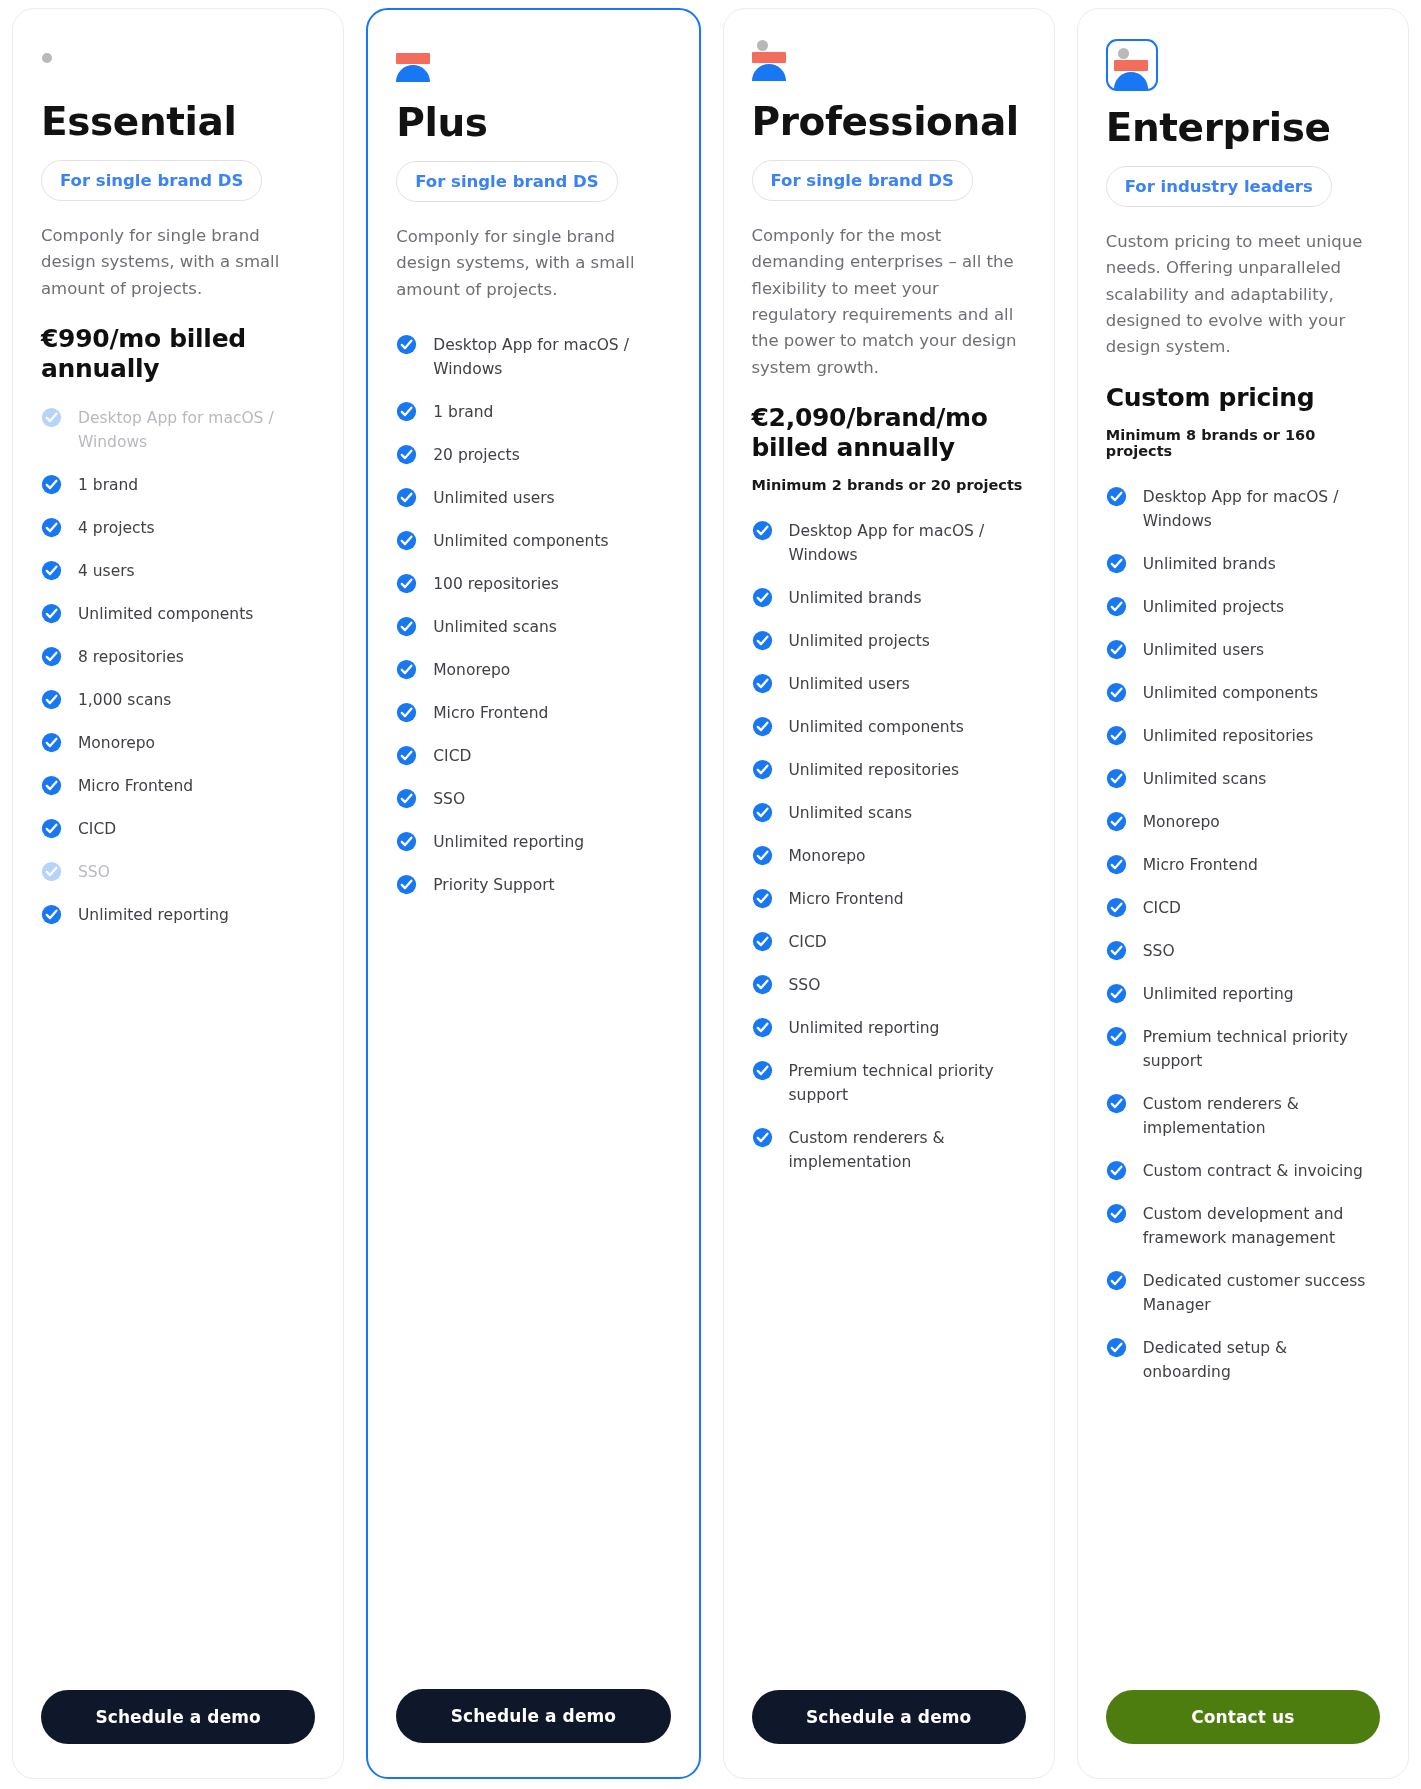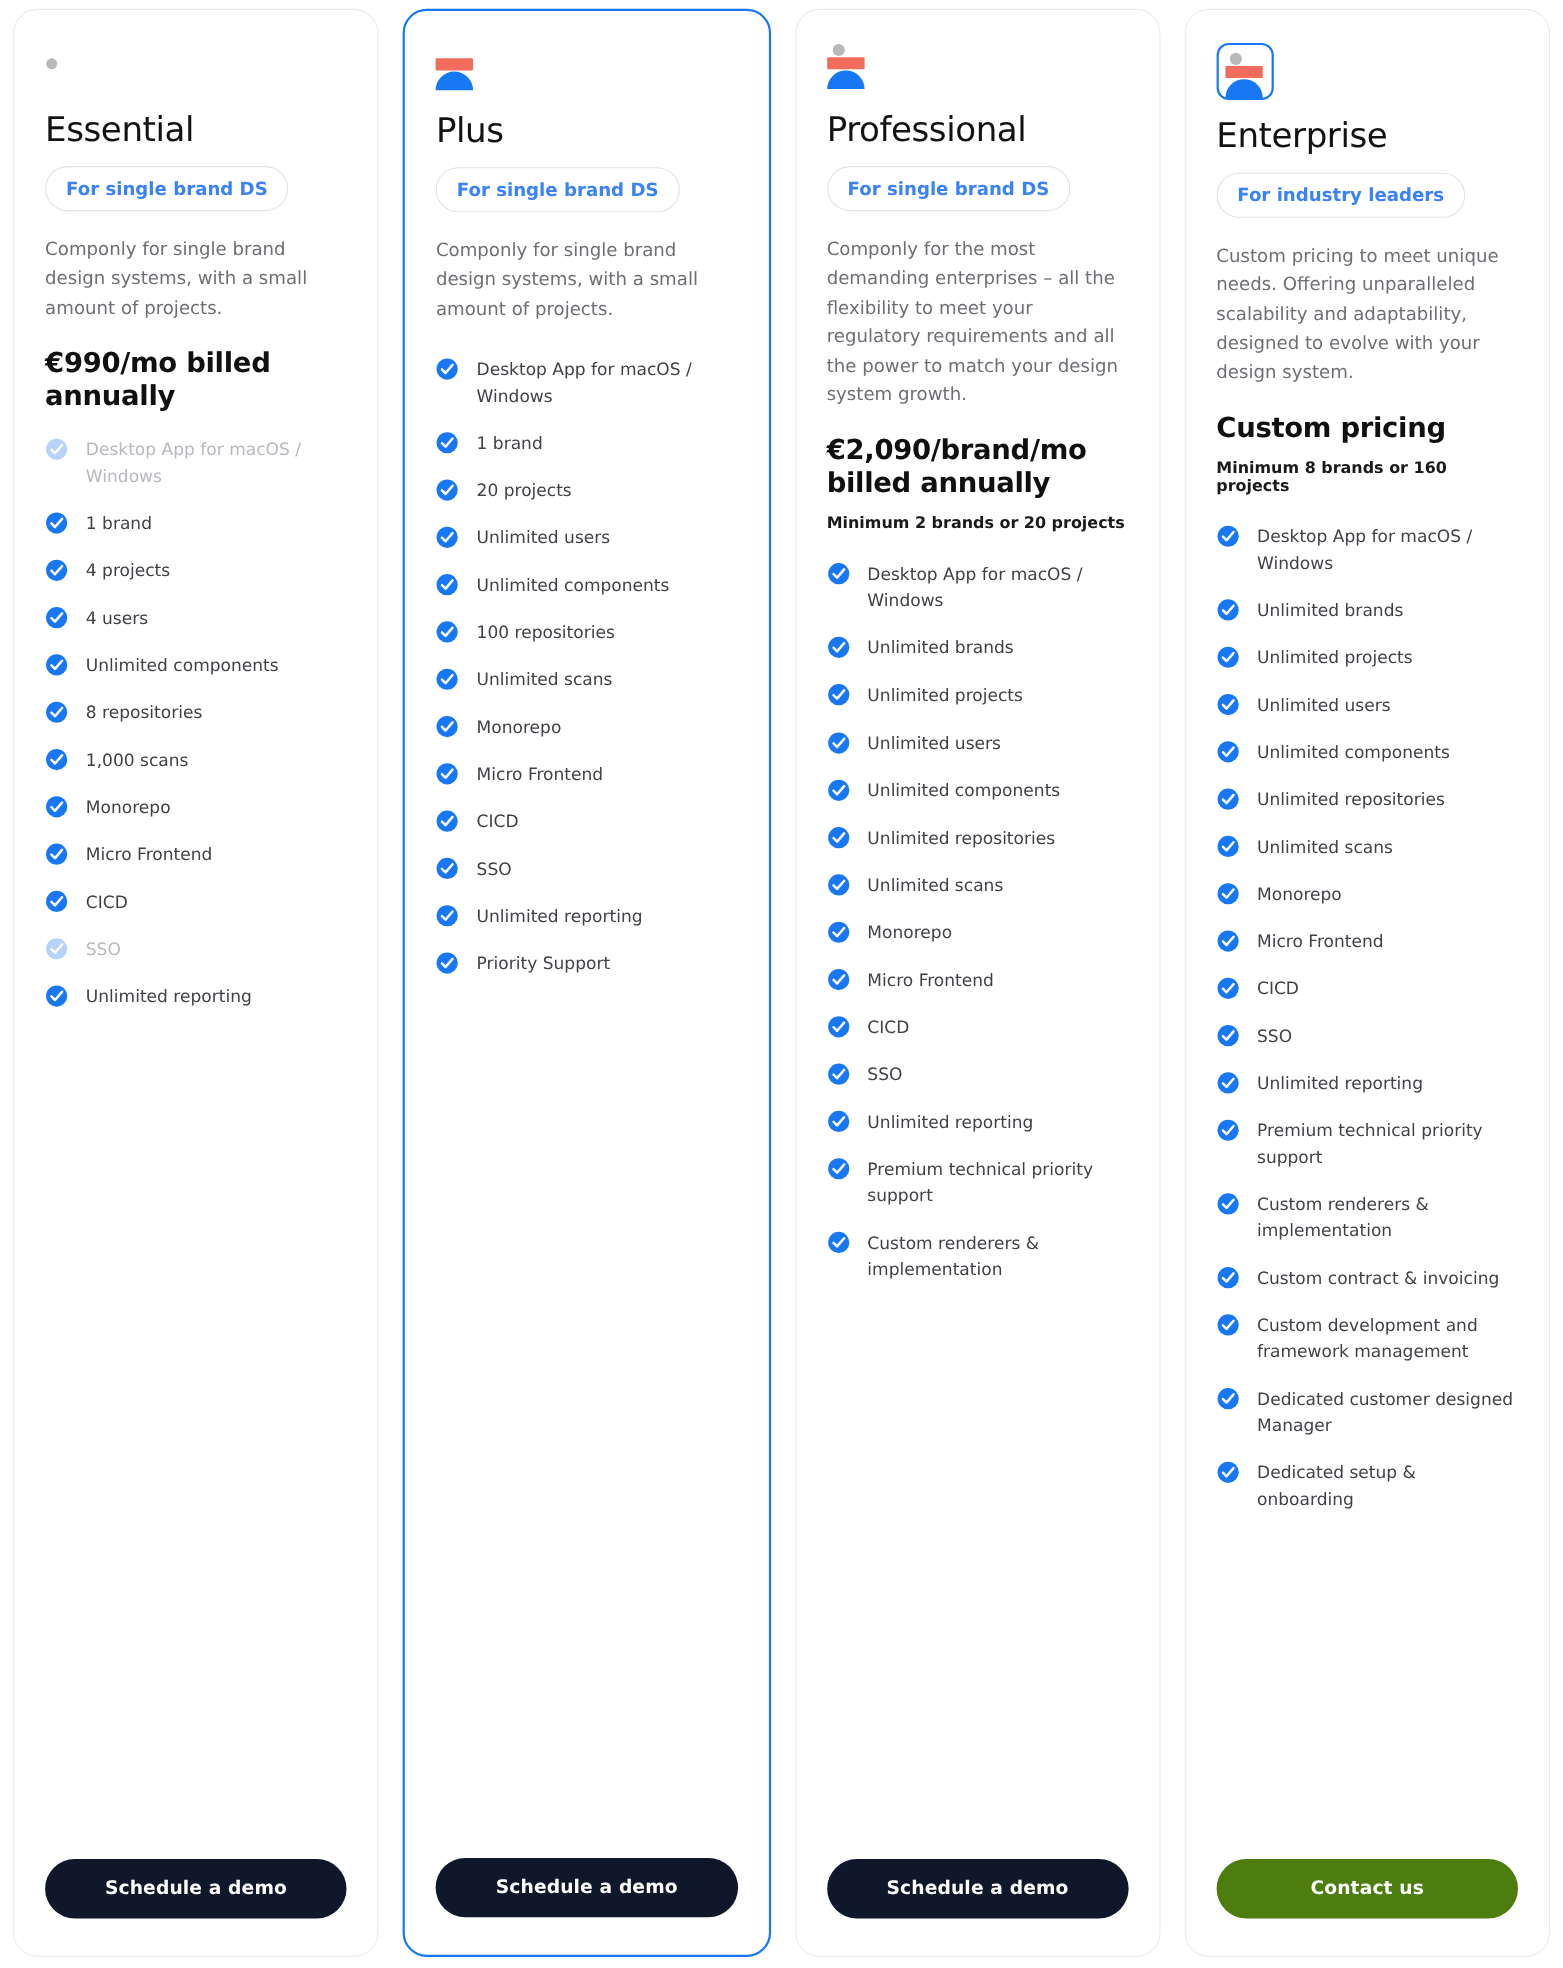--- a/index.html
+++ b/index.html
@@ -79,22 +79,22 @@
     width: 34px; height: 17px;
     background: #1877f2;
     left: 0px; top: 25px;
     border-radius: 17px 17px 0 0;
   }
   .brand-mark.boxed .mark-dome { left: 6px; top: 31px; }
   .brand-mark.plain .mark-dot { left: 1px; top: 14px; width: 10px; height: 10px; }
 
   
   .plan-name {
-    font-size: 31px;
-    font-weight: 400;
+    font-size: 39px;
+    font-weight: 700;
     color: #121212;
     letter-spacing: -0.4px;
     margin-bottom: 16px;
     line-height: 1.1;
   }
 
   .plan-pill {
     display: inline-block;
     align-self: flex-start;
     border: 1px solid #e2e2e2;
@@ -632,21 +632,21 @@
                 <circle cx="12" cy="12" r="11" fill="#1877f2"></circle>
                 <path d="M6.6 12.4 L10.3 16.1 L17.6 7.6" stroke="#ffffff" stroke-width="2.6" fill="none" stroke-linecap="round" stroke-linejoin="round"></path>
               </svg></span>
             <span class="feature-text">Custom development and framework management</span>
           </li>
           <li class="feature-item">
             <span class="check-icon"><svg viewBox="0 0 24 24" width="21" height="21" aria-hidden="true">
                 <circle cx="12" cy="12" r="11" fill="#1877f2"></circle>
                 <path d="M6.6 12.4 L10.3 16.1 L17.6 7.6" stroke="#ffffff" stroke-width="2.6" fill="none" stroke-linecap="round" stroke-linejoin="round"></path>
               </svg></span>
-            <span class="feature-text">Dedicated customer designed Manager</span>
+            <span class="feature-text">Dedicated customer success Manager</span>
           </li>
           <li class="feature-item">
             <span class="check-icon"><svg viewBox="0 0 24 24" width="21" height="21" aria-hidden="true">
                 <circle cx="12" cy="12" r="11" fill="#1877f2"></circle>
                 <path d="M6.6 12.4 L10.3 16.1 L17.6 7.6" stroke="#ffffff" stroke-width="2.6" fill="none" stroke-linecap="round" stroke-linejoin="round"></path>
               </svg></span>
             <span class="feature-text">Dedicated setup &amp; onboarding</span>
           </li>
         </ul>
       </div>

